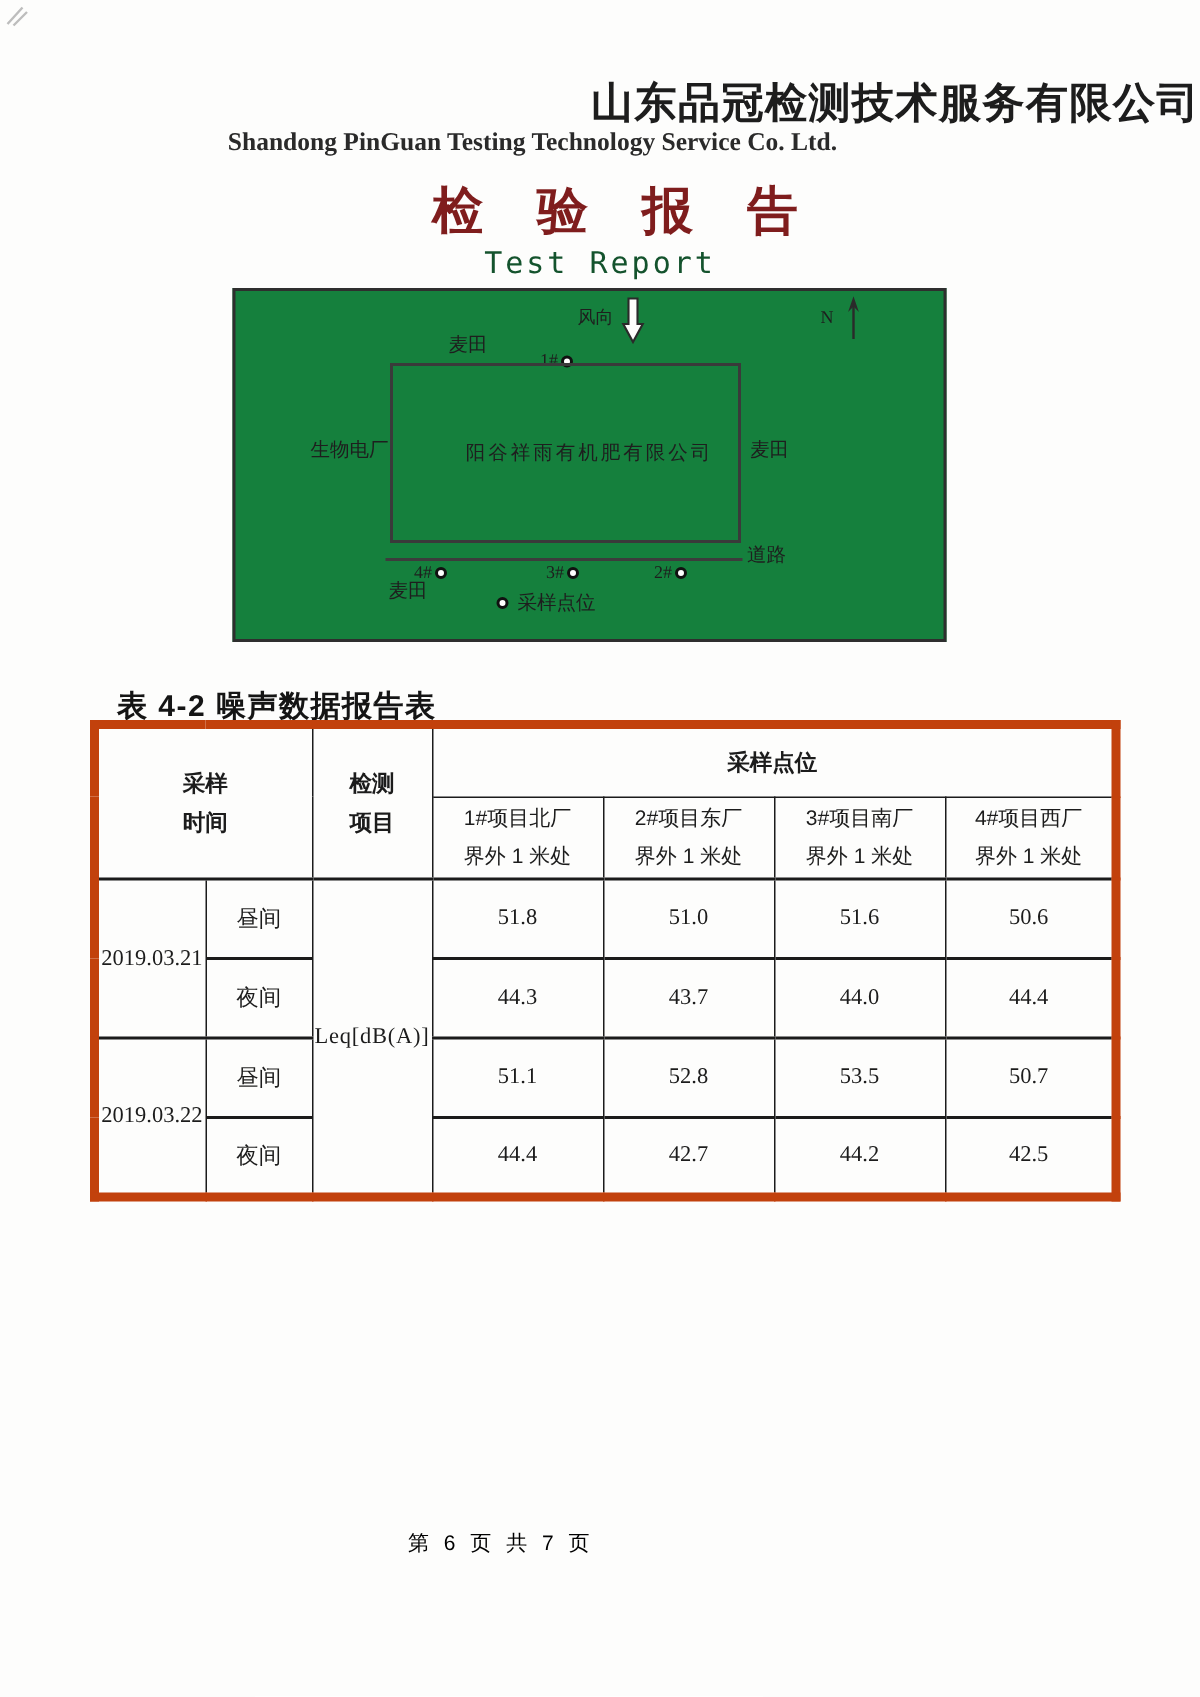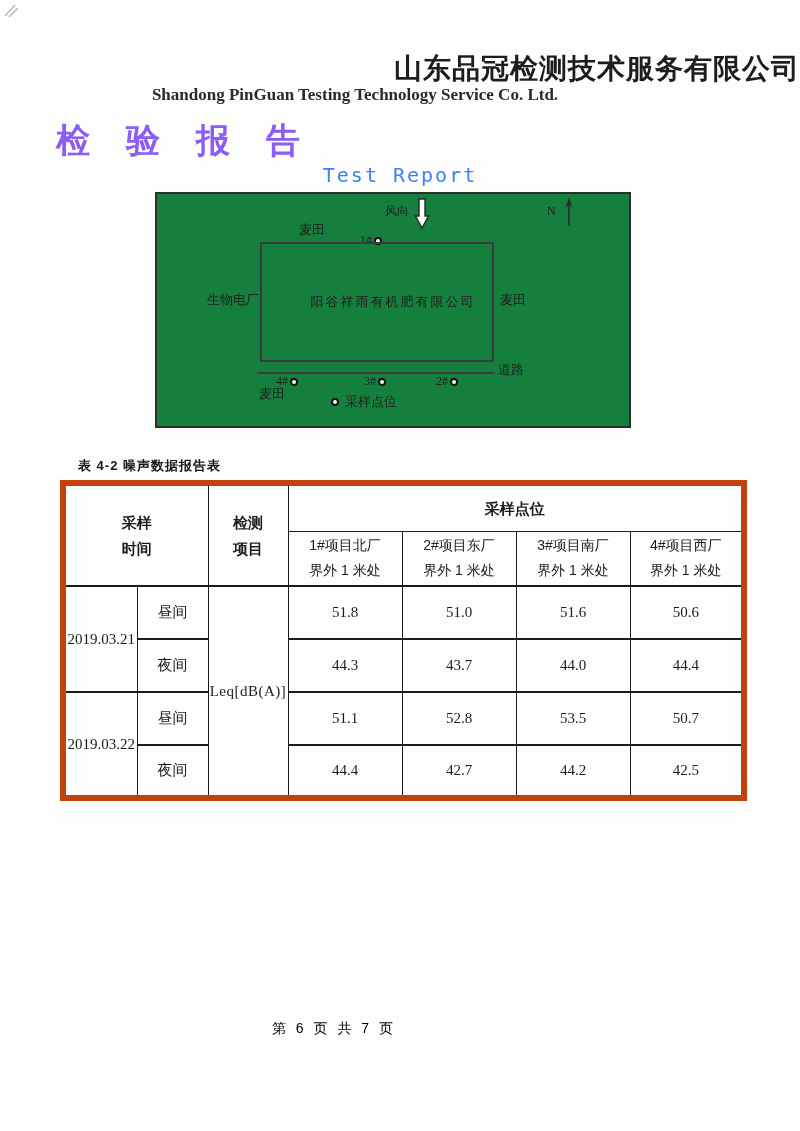--- a/index.html
+++ b/index.html
@@ -14,27 +14,27 @@
     position:absolute; top:50px; left:0; width:800px; text-align:right;
     font-size:28px; font-weight:700; letter-spacing:1px; color:#1d1d1d;
     font-family:"Liberation Sans", sans-serif;
   }
   .company-en {
     position:absolute; top:85px; left:0; width:710px; text-align:center;
     font-size:17px; font-weight:700; color:#2a2a2a;
     font-family:"Liberation Serif", serif;
   }
   .title-cn {
-    position:absolute; top:118px; left:0; width:800px; 
-    font-size:34px; font-weight:700; color:#8b5cf6;
+    position:absolute; top:118px; left:0; width:800px; text-align:center;
+    font-size:34px; font-weight:700; color:#7f1d1d;
     letter-spacing:36px; padding-left:56px;
   }
   .title-en {
     position:absolute; top:163px; left:0; width:800px; text-align:center;
-    font-size:20px; color:#3b82f6; letter-spacing:2px;
+    font-size:20px; color:#14532d; letter-spacing:2px;
     font-family:"DejaVu Sans Mono", monospace;
   }
   .corner-mark { position:absolute; left:3px; top:2px; opacity:.55; }
 
   
   .diagram {
     position:absolute; left:155px; top:192px; width:476px; height:236px;
     border:2px solid #2e2e2e; background:#15803d;
     font-family:"Liberation Serif", serif; font-size:13px; color:#1e1e1e;
   }
@@ -47,21 +47,21 @@
   .road-line { position:absolute; left:100px; top:178px; width:238px; height:2px; background:#3c3c3c; }
   .circle {
     display:inline-block; width:8px; height:8px; border:2px solid #111;
     border-radius:50%; background:#fff; vertical-align:middle; margin-left:2px;
   }
   .pt { font-size:12px; }
 
   
   .table-caption {
     position:absolute; left:78px; top:457px;
-    font-size:13px; font-weight:700; color:#151515; letter-spacing:1px;text-align:center;
+    font-size:20px; font-weight:700; color:#151515; letter-spacing:1px;text-align:center;
   }
   .report-table {
     position:absolute; left:60px; top:480px; width:681px;
     border-collapse:collapse; table-layout:fixed;
     border:6px solid #c2410c;
     font-size:15px; color:#1c1c1c;
   }
   .report-table th, .report-table td {
     border:1px solid #1b1b1b; text-align:center; vertical-align:middle;
     font-weight:400; padding:0;

